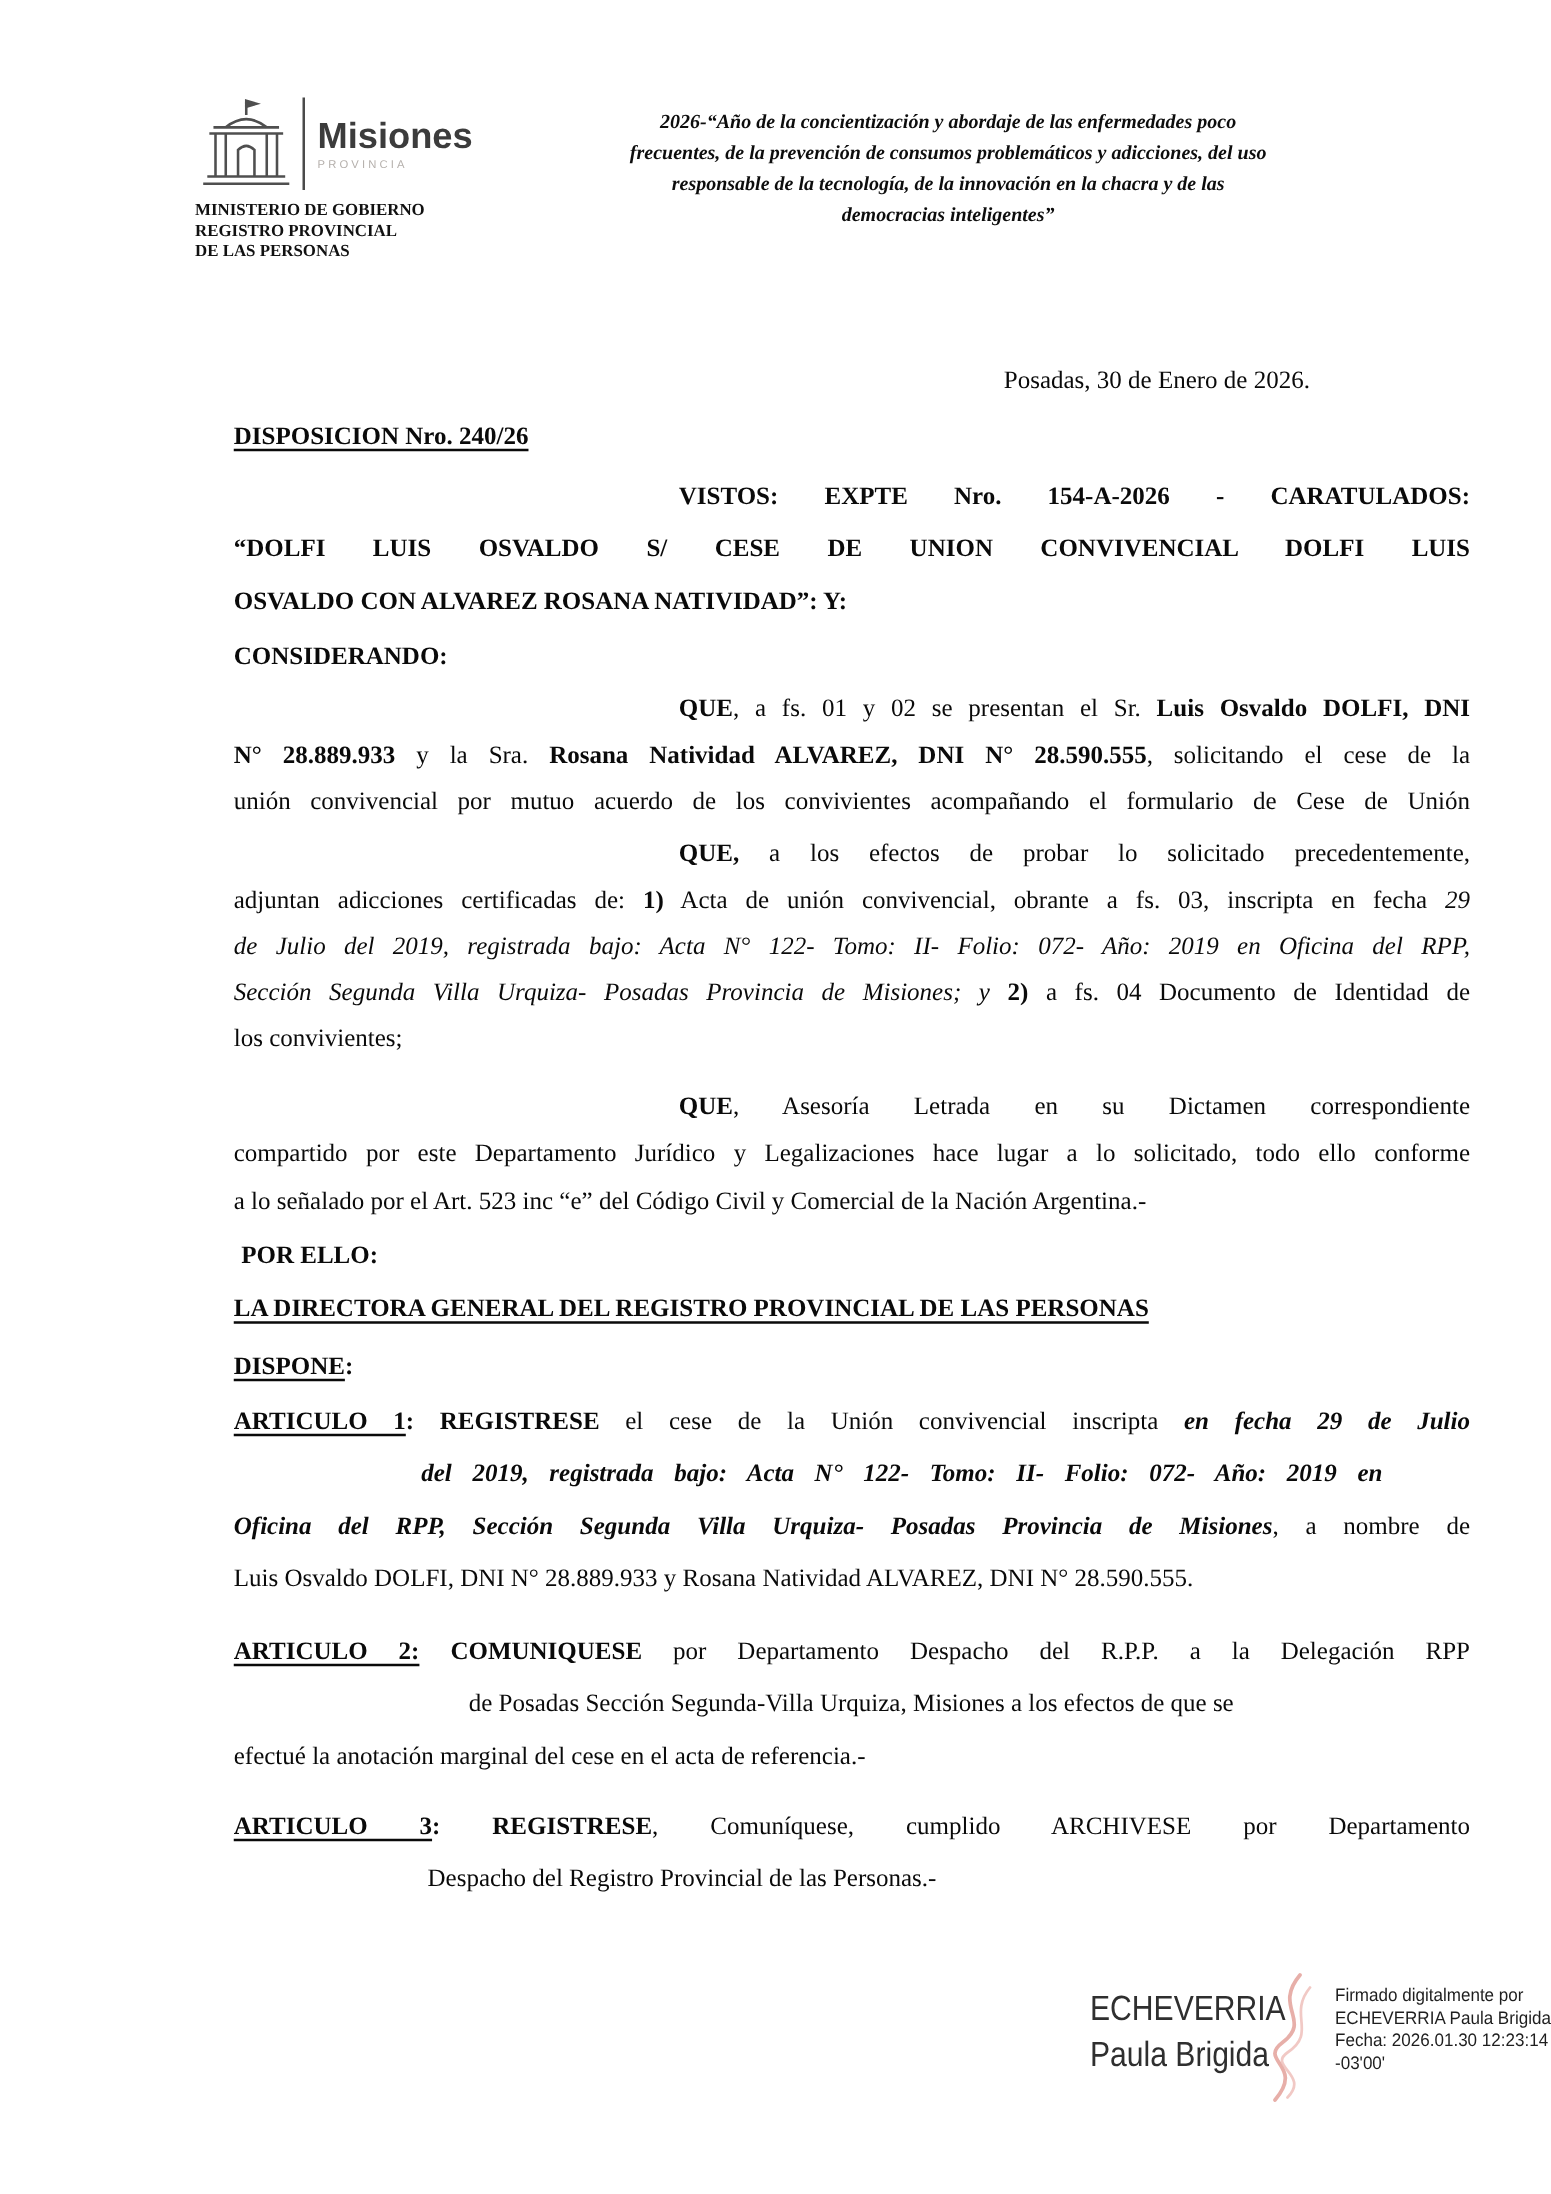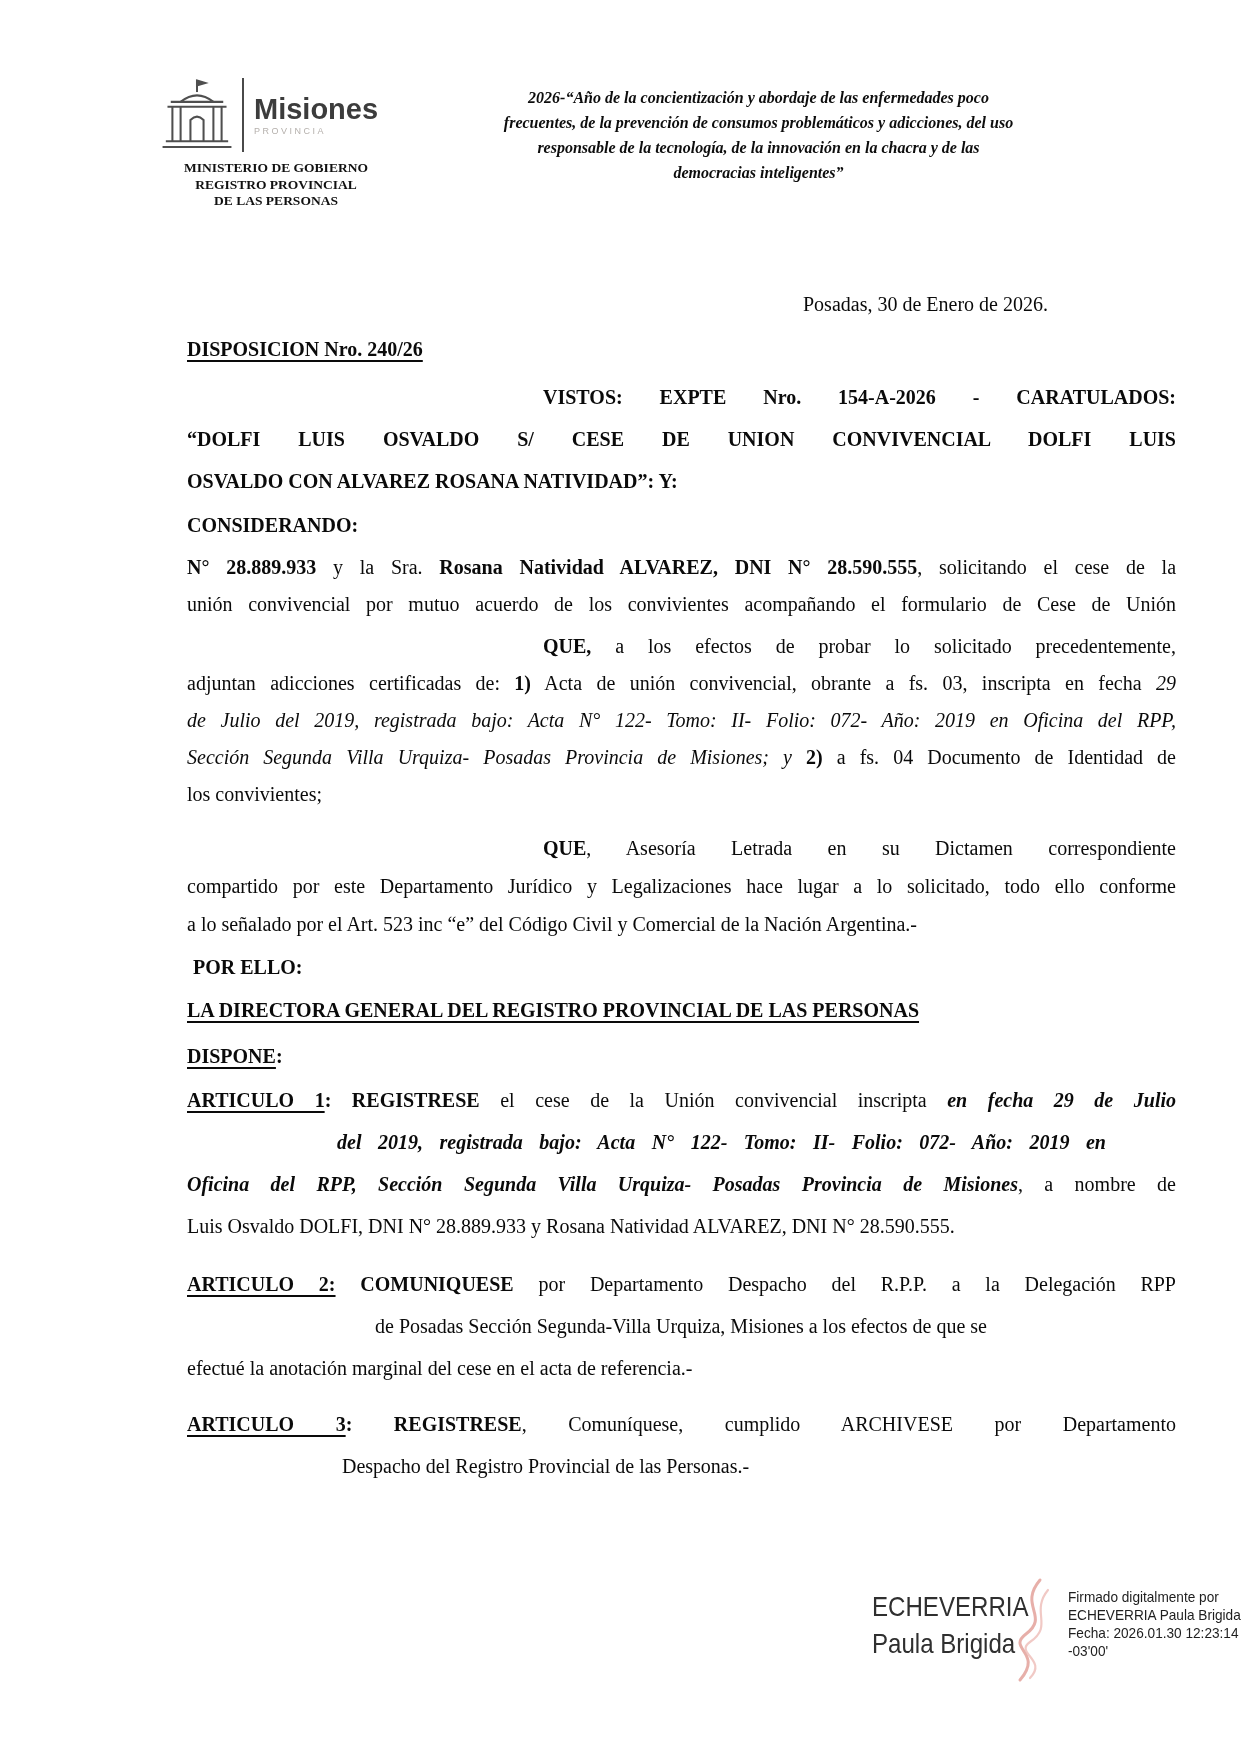--- a/index.html
+++ b/index.html
@@ -8,21 +8,21 @@
     position:relative; width:1241px; height:1755px; background:#ffffff;
     font-family:"Liberation Serif", serif; color:#0a0a0a; overflow:hidden;margin-left:16px;
   }
   
   .logo-wrap { position:absolute; left:140px; top:74px; width:240px; }
   .logo-row { display:flex; align-items:center; }
   .logo-building { width:82px; height:82px; flex:0 0 auto; }
   .logo-divider { width:2px; height:74px; background:#4a4a4a; margin:0 10px 0 4px; }
   .brand { font-family:"Liberation Sans", sans-serif; font-weight:bold; font-size:29px; color:#3c3c3c; line-height:30px; }
   .brand-sub { font-family:"Liberation Sans", sans-serif; font-size:9px; letter-spacing:2.5px; color:#b5b0ac; margin-top:2px; }
-  .ministry { margin-top:4px; width:240px; text-align:center; font-weight:bold; font-size:13.5px; line-height:16.5px; color:#111; }
+  .ministry { margin-top:4px; width:240px; font-weight:bold; font-size:13.5px; line-height:16.5px; color:#111; }
   .motto { position:absolute; left:420px; top:85px; width:645px; text-align:center;
            font-weight:bold; font-style:italic; font-size:16px; line-height:25px; color:#0d0d0d; }
   
   .doc-col { position:absolute; left:171px; top:285px; width:989px; }
   .blk { }
   .line { font-size:20px; line-height:inherit; }
   .jl { text-align:justify; text-align-last:justify; }
   .ctr { text-align:left; }
   .b { font-weight:bold; }
   .i { font-style:italic; }
@@ -92,20 +92,21 @@
       </div>
       <div class="blk" style="margin-top: 12px; line-height: 42px;">
         <div class="line jl" style="text-indent: 356px;"><span class="b">VISTOS: EXPTE Nro. 154-A-2026 - CARATULADOS:</span></div>
         <div class="line jl"><span class="b">“DOLFI LUIS OSVALDO S/ CESE DE UNION CONVIVENCIAL DOLFI LUIS</span></div>
         <div class="line"><span class="b">OSVALDO  CON ALVAREZ ROSANA NATIVIDAD”: Y:</span></div>
       </div>
       <div class="blk" style="margin-top: 2px; line-height: 42px;">
         <div class="line"><span class="b">CONSIDERANDO:</span></div>
       </div>
       <div class="blk" style="margin-top: 3px; line-height: 37px;">
+        <div class="line jl" style="text-indent: 356px;"><span class="b">QUE</span><span>, a fs. 01 y 02 se presentan el Sr. </span><span class="b">Luis Osvaldo DOLFI, DNI</span></div>
         <div class="line jl"><span class="b">N° 28.889.933</span><span> y la Sra. </span><span class="b">Rosana Natividad ALVAREZ, DNI N° 28.590.555</span><span>, solicitando el cese de la</span></div>
         <div class="line jl"><span>unión convivencial por mutuo acuerdo de los convivientes acompañando el formulario de Cese de Unión</span></div>
       </div>
       <div class="blk" style="margin-top: 5px; line-height: 37px;">
         <div class="line jl" style="text-indent: 356px;"><span class="b">QUE,</span><span> a los efectos de probar lo solicitado precedentemente,</span></div>
         <div class="line jl"><span>adjuntan adicciones certificadas de: </span><span class="b">1)</span><span> Acta de unión convivencial, obrante a fs. 03, inscripta en fecha </span><span class="i">29</span></div>
         <div class="line jl"><span class="i">de Julio del 2019, registrada bajo: Acta N° 122- Tomo: II- Folio: 072- Año: 2019  en Oficina del RPP,</span></div>
         <div class="line jl"><span class="i">Sección Segunda Villa Urquiza- Posadas Provincia de Misiones; y </span><span class="b">2)</span><span> a fs. 04 Documento de Identidad de</span></div>
         <div class="line"><span>los convivientes;</span></div>
       </div>

